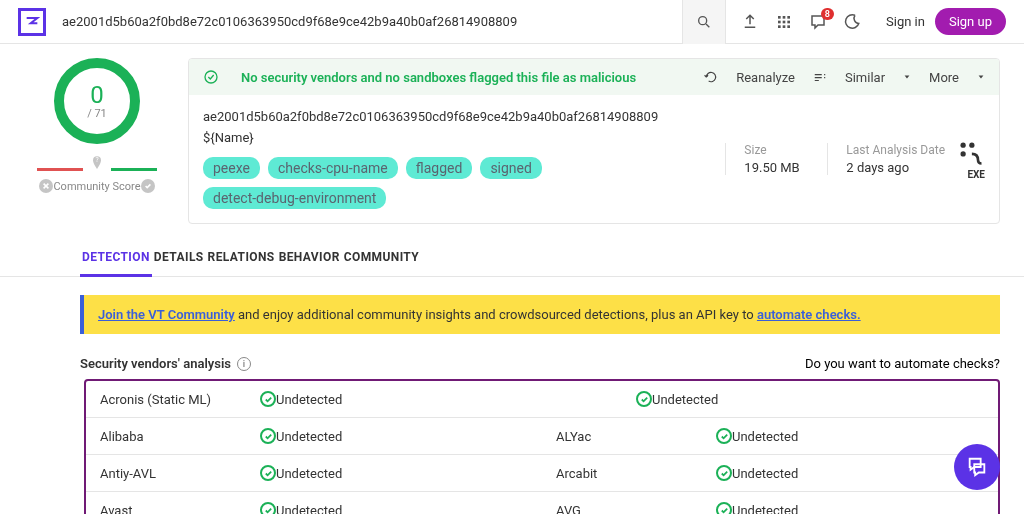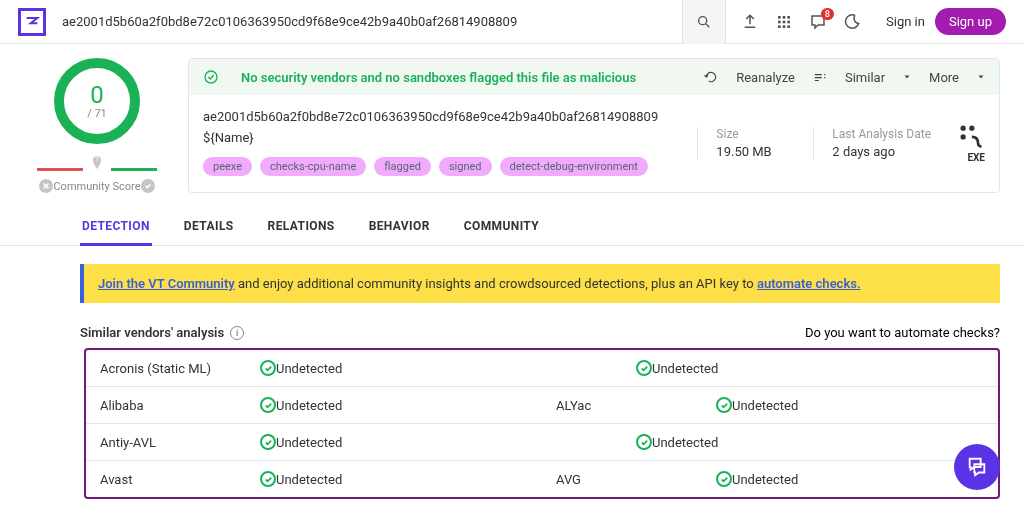--- a/index.html
+++ b/index.html
@@ -31,29 +31,29 @@
 .banner{background:#f1f8f2;padding:10px 14px;display:flex;align-items:center;justify-content:space-between}
 .banner-left{display:flex;align-items:flex-end;gap:22px}
 .banner-text{color:#1bb157;font-size:13px;font-weight:600}
 .banner-right{display:flex;align-items:center;gap:18px;font-size:13px;color:#444}
 .br-item{display:flex;align-items:center;gap:18px;cursor:pointer}
 .body-row{display:flex;padding:14px}
 .body-left{flex:1}
 .hash{font-size:13px;color:#333;margin-bottom:6px}
 .fname{font-size:13px;color:#333;margin-bottom:12px}
 .tags{display:flex;gap:8px;flex-wrap:wrap}
-.tag{background:#f0abfc;color:#5a6570;font-size:11px;padding:3px 10px;border-radius:10px}
-.meta{display:flex;align-items:center;gap:26px;padding-left:14px}
+.tag{background:#5eead4;color:#5a6570;font-size:14px;padding:3px 10px;border-radius:10px}
+.meta{display:flex;align-items:center;gap:12px;padding-left:14px}
 .meta-col{border-left:1px solid #e5e5e5;padding-left:18px;min-width:90px}
 .meta-lbl{font-size:12px;color:#999;margin-bottom:3px}
 .meta-val{font-size:13px;color:#333}
 .exe-box{text-align:right}
 .exe-svg{width:28px;height:28px}
 .exe-lbl{font-size:10px;font-weight:700;color:#333;margin-top:2px}
-.tabs{display:flex;gap:30px;padding:6px 24px 0 80px;border-bottom:1px solid #e5e5e5;margin-top:10px}
+.tabs{display:flex;padding:6px 24px 0 80px;border-bottom:1px solid #e5e5e5;margin-top:10px}
 .tab{font-size:12px;font-weight:700;color:#333;padding:10px 2px;letter-spacing:.4px;cursor:pointer}
 .tab.active{color:#5b32e6;border-bottom:3px solid #5b32e6;margin-bottom:-1px}
 .promo{margin:18px 24px 0 80px;background:#fde047;border-left:4px solid #3a5fd9;padding:12px 14px;font-size:13px;color:#333}
 .promo a{color:#3a5fd9;font-weight:600}
 .vendors-hdr{display:flex;justify-content:space-between;align-items:center;margin:22px 24px 0 80px;font-size:13px}
 .vendors-hdr-left{display:flex;align-items:center;gap:6px;font-weight:600;color:#333}
 .info-ic{width:14px;height:14px;border:1px solid #888;border-radius:50%;display:flex;align-items:center;justify-content:center;font-size:9px;color:#888}
 .vtable{margin:8px 24px 0 84px;border:2px solid #701a75;border-radius:4px}
 .vrow{display:flex;border-top:1px solid #e5e5e5}
 .vrow:first-child{border-top:none}
@@ -224,21 +224,21 @@
     <div class="tab">BEHAVIOR</div>
     <div class="tab">COMMUNITY</div>
   </div>
 
 <div class="promo">
   <a href="#">Join the VT Community</a><span> and enjoy additional community insights and crowdsourced detections, plus an API key to </span><a href="#">automate checks.</a>
 </div>
 
 <div class="vendors-hdr">
   <div class="vendors-hdr-left">
-    <span>Similar vendors' analysis</span>
+    <span>Security vendors' analysis</span>
     <span class="info-ic">i</span>
   </div>
   <span>Do you want to automate checks?</span>
 </div>
 
 <div class="vtable" id="vtable">
     <div class="vrow">
       <div class="vcell vname">Acronis (Static ML)</div>
       <div class="vcell vstat">
         <span class="chk">
@@ -280,20 +280,21 @@
     <div class="vrow">
       <div class="vcell vname">Antiy-AVL</div>
       <div class="vcell vstat">
         <span class="chk">
           <svg width="9" height="9" viewBox="0 0 10 10">
             <path d="M2 5 L4 7 L8 3" stroke="#1bb157" stroke-width="2" fill="none"></path>
           </svg>
         </span>
         <span>Undetected</span>
       </div>
+      <div class="vcell vname">Arcabit</div>
       <div class="vcell vstat">
         <span class="chk">
           <svg width="9" height="9" viewBox="0 0 10 10">
             <path d="M2 5 L4 7 L8 3" stroke="#1bb157" stroke-width="2" fill="none"></path>
           </svg>
         </span>
         <span>Undetected</span>
       </div>
     </div>
     <div class="vrow">

